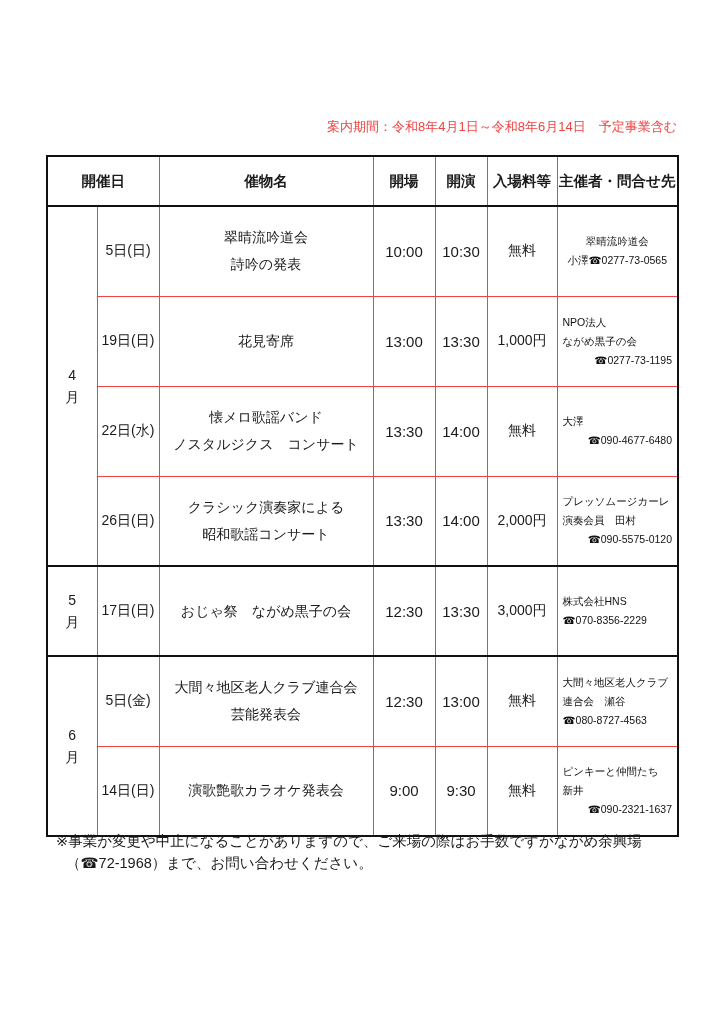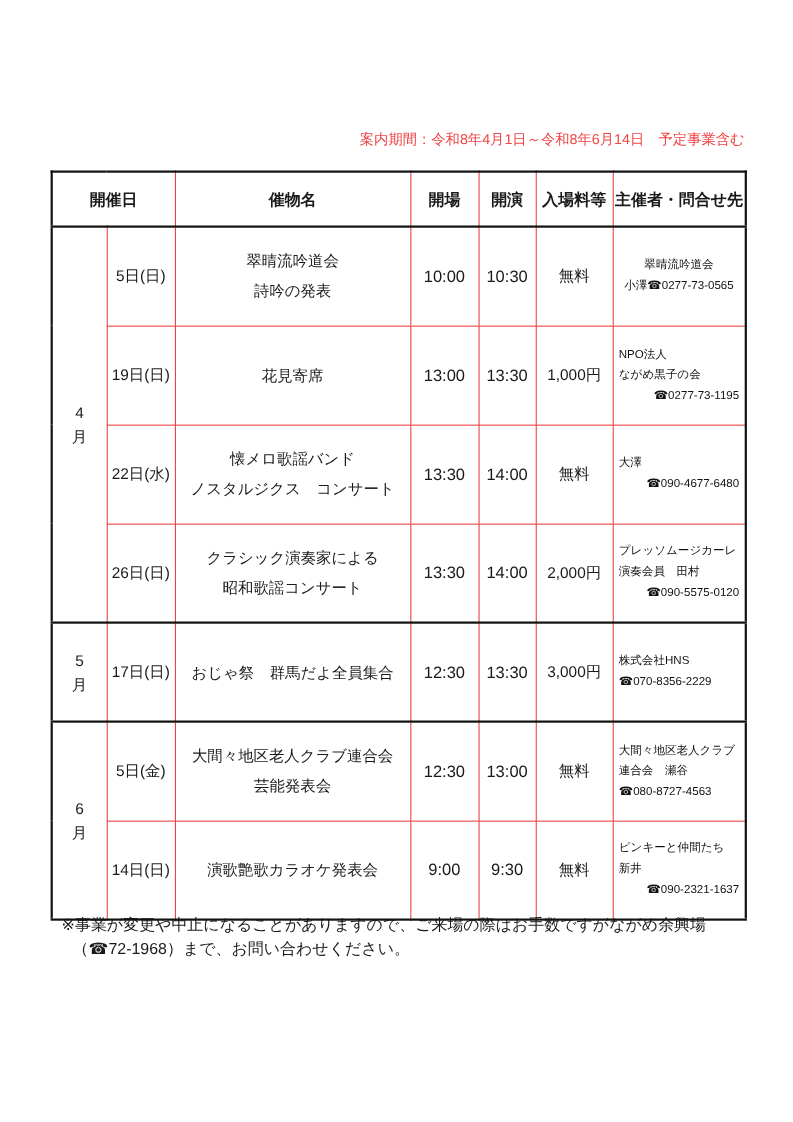--- a/index.html
+++ b/index.html
@@ -167,21 +167,21 @@
     </tbody>
 
     <tbody class="group">
       <tr>
         <td class="month">
           <div>5</div>
           <div>月</div>
         </td>
         <td class="day">17日(日)</td>
         <td class="event">
-          <div>おじゃ祭　群馬だよ全員集合</div>
+          <div>おじゃ祭　ながめ黒子の会</div>
         </td>
         <td class="time">12:30</td>
         <td class="time">13:30</td>
         <td class="fee">3,000円</td>
         <td class="org">
           <div>株式会社HNS</div>
           <div>☎070-8356-2229</div>
         </td>
       </tr>
     </tbody>

